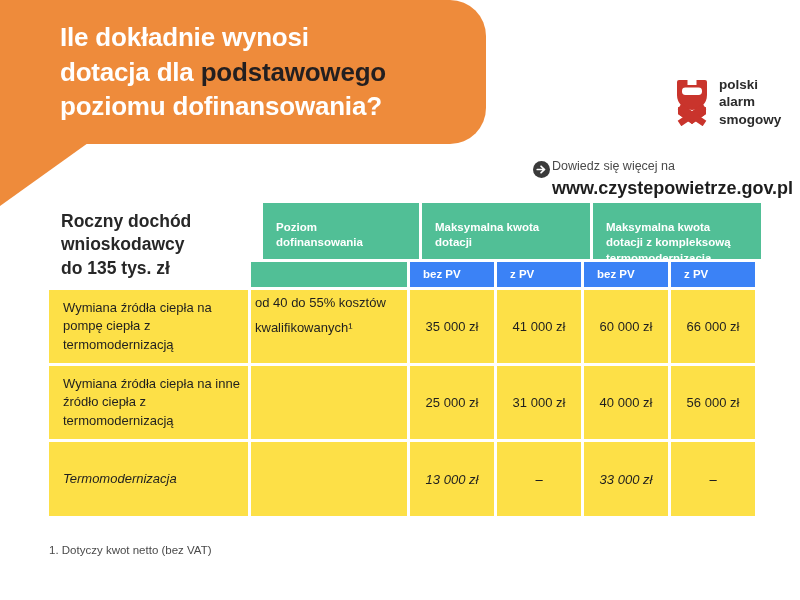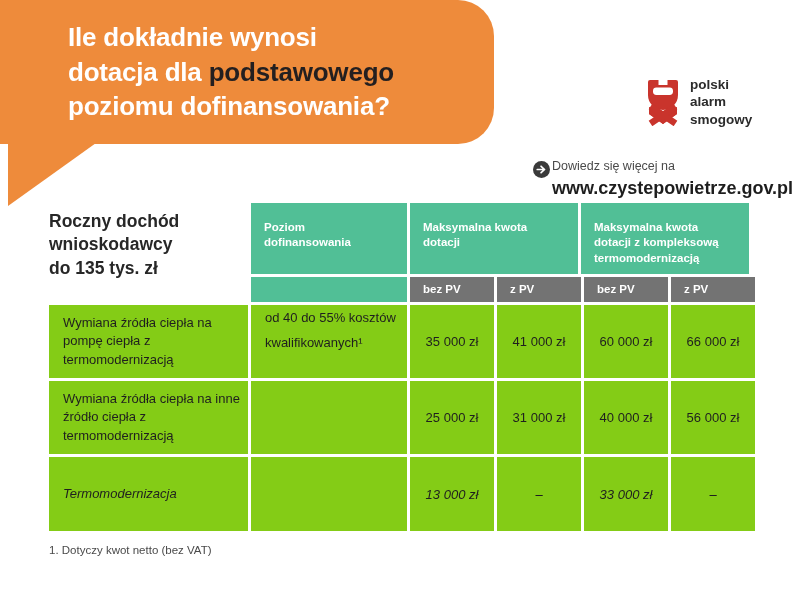--- a/index.html
+++ b/index.html
@@ -12,21 +12,20 @@
     overflow: hidden;
     position: relative;
   }
 
   
   .bubble-wrap {
     position: absolute;
     left: 0; top: 0;
     width: 486px;
     height: 206px;
-    margin-left: 8px;
   }
   .bubble {
     position: absolute;
     left: -40px; top: 0;
     width: 526px;
     height: 144px;
     background: #ee8b3b;
     border-radius: 0 36px 36px 0;
   }
   .bubble-tail {
@@ -44,21 +43,21 @@
     font-size: 26px;
     font-weight: bold;
     line-height: 1.33;
     letter-spacing: -0.2px;
   }
   .bubble-title .accent { color: #231f20; }
 
   
   .logo {
     position: absolute;
-    left: 645px; top: 76px;
+    left: 674px; top: 76px;
     display: flex;
     align-items: center;
     gap: 9px;
   }
   .logo-mark { width: 36px; height: 48px; flex: none; }
   .logo-text {
     color: #2b2b2b;
     font-size: 13.5px;
     font-weight: bold;
     line-height: 1.28;
@@ -95,78 +94,78 @@
 
   
   .c-label  { width: 199px; flex: none; }
   .c-level  { width: 156px; flex: none; }
   .c-money  { width: 84px;  flex: none; }
   .c-group2 { width: 168px; flex: none; }
 
   .gap { width: 3px; flex: none; }
 
   
-  .hdr-row { height: 71px; }
+  .hdr-row { height: 56px; margin-left: 12px; }
   .hdr-title {
     color: #272727;
     font-size: 17.5px;
     font-weight: bold;
     line-height: 1.33;
     padding-top: 7px;
   }
   .hdr-cell {
     background: #51bf96;
     color: #ffffff;
     font-size: 11.5px;
     font-weight: bold;
     line-height: 1.33;
     padding: 17px 16px 0 13px;
     height: 100%;
   }
 
   
   .sub-row { height: 25px; margin-top: 3px; }
   .sub-cell {
-    background: #737373;
+    background: #3b82f6;
     color: #ffffff;
     font-size: 11.5px;
     font-weight: bold;
     line-height: 25px;
     padding-left: 13px;
     height: 25px;
   }
   .sub-blank { height: 25px; }
   .sub-blank.green { background: #51bf96; }
 
   
   .body-row { margin-top: 3px; }
   .r1, .r2 { height: 73px; }
   .r3 { height: 74px; font-style: italic; }
 
   .cell {
-    background: #84cc16;
+    background: #fde047;
     height: 100%;
     color: #1f1f1f;
     font-size: 13px;
     display: flex;
     align-items: center;
   }
   .cell-label {
     padding-left: 14px;
     line-height: 1.42;
     display: block;
     padding-top: 14px;
   }
   .r3 .cell-label { padding-top: 0; display: flex; align-items: center; }
   .cell-num {
     justify-content: center;
     font-size: 13px;
   }
   .cell-level {
-    padding-left: 14px;
+    padding-left: 4px;
     line-height: 1.95;
     display: block;
     align-items: flex-start;
   }
   .level-inner { padding-top: 24px; }
 
   
   .footnote {
     position: absolute;
     left: 49px; top: 544px;

